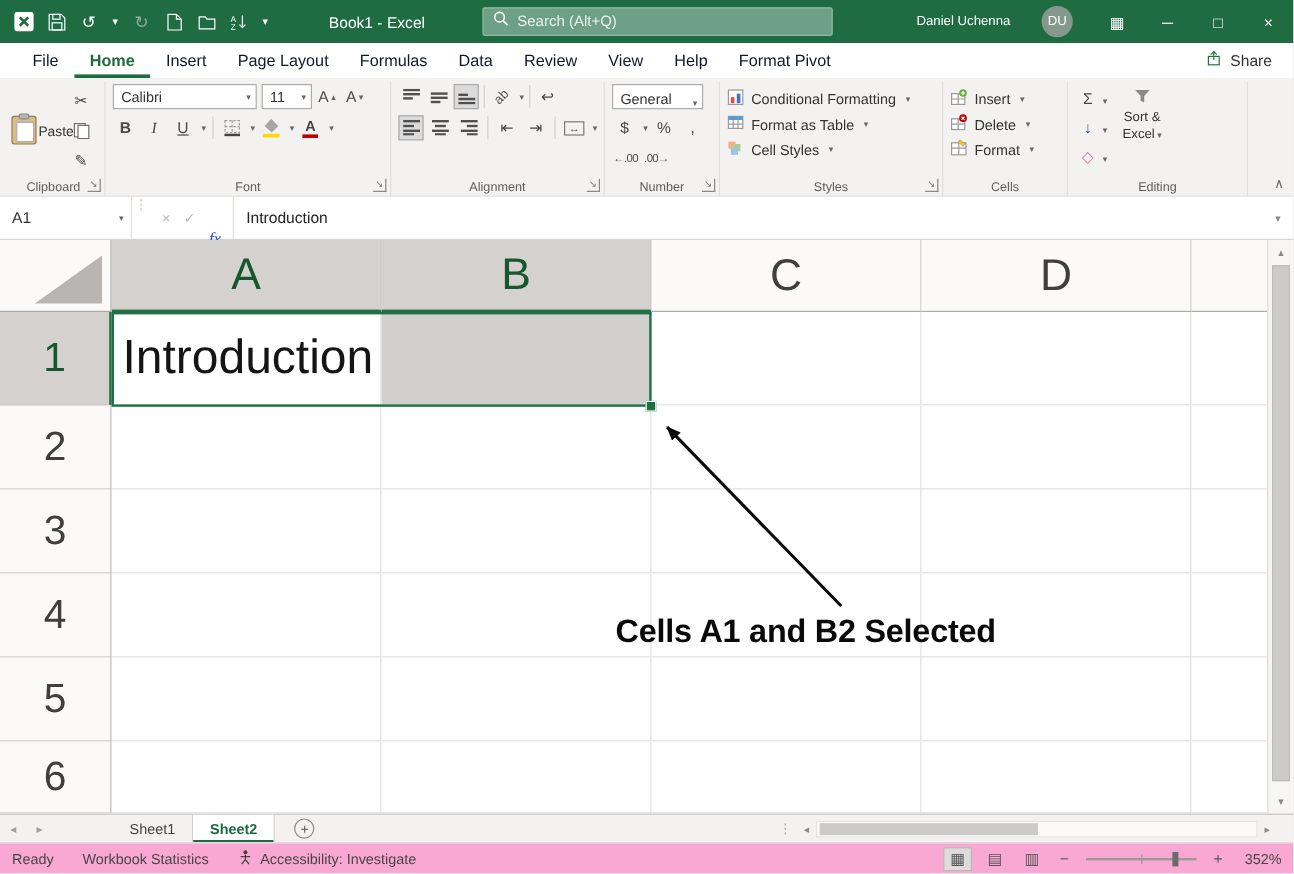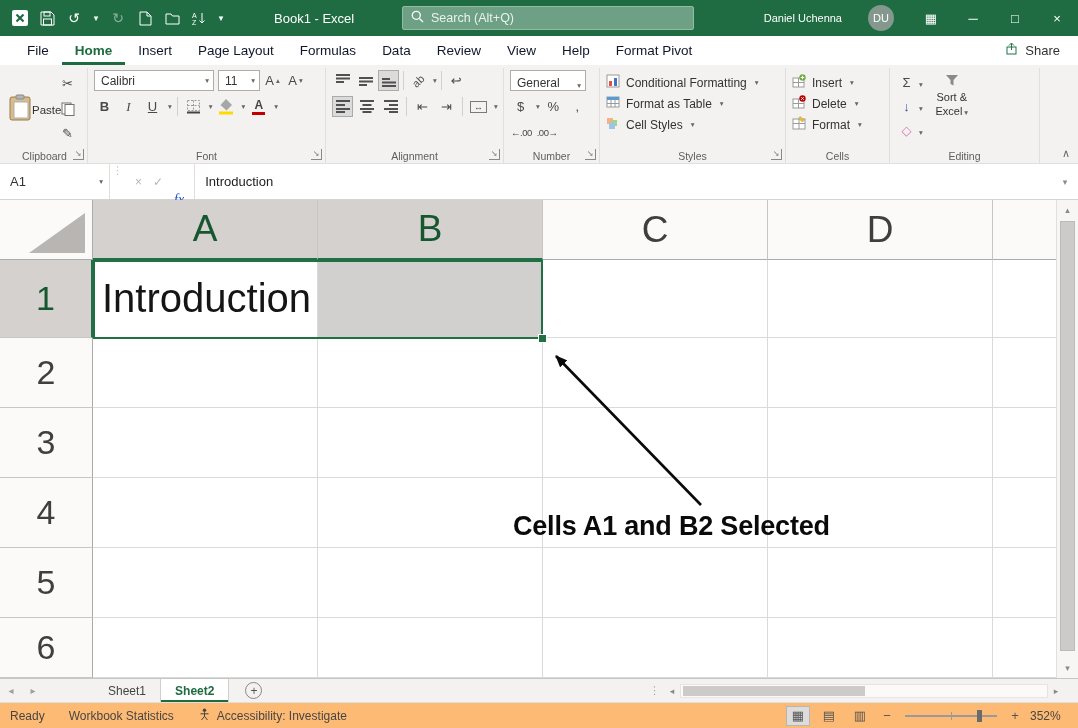--- a/index.html
+++ b/index.html
@@ -108,30 +108,30 @@
   .stab { display: flex; align-items: center; padding: 0 14px; font-size: 12px; color: #444; border-right: 1px solid #D2D0CE; }
   .stab.active { background: #fff; color: #1E6B41; font-weight: 700; box-shadow: inset 0 -2px 0 #1E6B41; }
   .addsheet { width: 17px; height: 17px; border: 1px solid #8A8886; border-radius: 50%; display: flex; align-items: center; justify-content: center; font-size: 12px; color: #555; margin: auto 0 auto 16px; }
   .splitter { margin-left: auto; display: flex; align-items: center; color: #A8A6A4; font-size: 11px; }
   .hscroll { display: flex; align-items: center; width: 400px; margin: 4px 14px 0 4px; height: 16px; }
   .harrow { width: 16px; text-align: center; font-size: 9px; color: #8a8a8a; }
   .htrack { position: relative; flex: 1; height: 14px; background: #FBFAF9; border: 1px solid #E6E4E2; }
   .hthumb { position: absolute; left: 2px; top: 1px; width: 182px; height: 10px; background: #CDCBC9; }
 
   
-  .statusbar { position: absolute; top: 702px; left: 0; width: 100%; height: 26px; background: #fdba74; border-top: 1px solid #E1DFDD; display: flex; align-items: center; font-size: 12px; color: #484644; padding: 0 10px; }
+  .statusbar { position: absolute; top: 702px; left: 0; width: 100%; height: 26px; background: #f9a8d4; border-top: 1px solid #E1DFDD; display: flex; align-items: center; font-size: 12px; color: #484644; padding: 0 10px; }
   .sb-item { margin-right: 24px; display: flex; align-items: center; gap: 6px; }
   .sb-right { margin-left: auto; display: flex; align-items: center; gap: 7px; }
   .viewic { width: 24px; height: 20px; display: flex; align-items: center; justify-content: center; font-size: 13px; color: #555; border: 1px solid transparent; }
   .viewic.on { background: #DEDCDA; border-color: #B8B6B4; }
   .zoombtn { width: 16px; text-align: center; font-size: 13px; color: #555; }
   .zoomtrack { position: relative; width: 92px; height: 2px; background: #9a9a9a; margin: 0 3px; }
   .zoomtick { position: absolute; left: 50%; top: -3px; width: 1px; height: 8px; background: #9a9a9a; }
   .zoomthumb { position: absolute; left: 78%; top: -5px; width: 5px; height: 12px; background: #6b6b6b; }
-  .zoomlabel { width: 38px; }
+  .zoomlabel { width: 38px; text-align: right; }
 </style>
 </head>
 <body>
 
 <div class="app">
 
   <div class="titlebar">
     <div class="qat">
       <span class="tb-ic">
         <svg width="20" height="20" viewBox="0 0 20 20">

